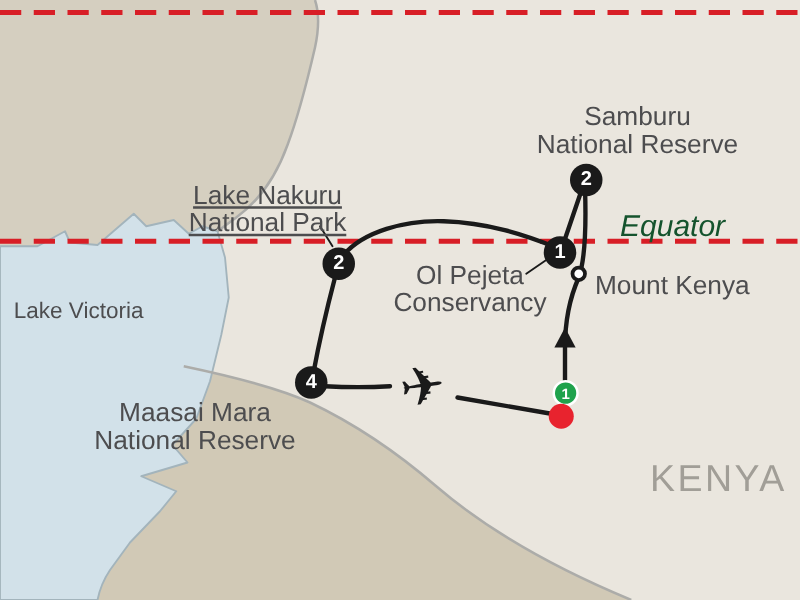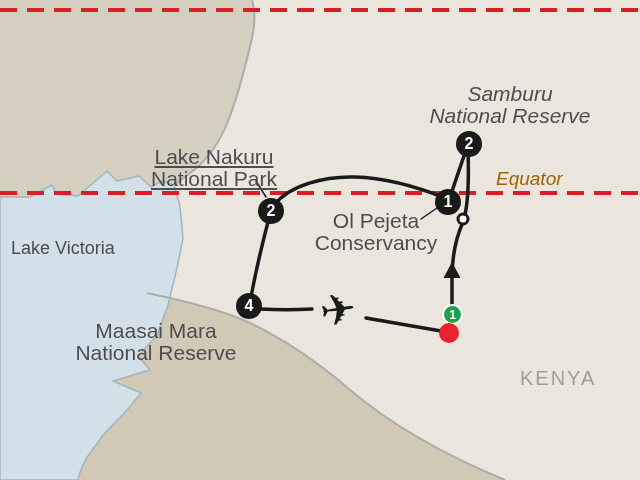--- a/index.html
+++ b/index.html
@@ -10,26 +10,26 @@
   }
   .stage svg{position:absolute;left:0;top:0;}
   .lbl{
     position:absolute;color:#4D4D4F;font-size:21px;line-height:22px;
     text-align:center;white-space:nowrap;
   }
   .lbl span{display:block;}
   .lbl.left{text-align:left;}
   .italic{font-size:18px;}
   .equator-lbl{
-    position:absolute;left:496px;top:168px;color:#a16207;
-    font-style:italic;font-size:19px;white-space:nowrap;
+    position:absolute;left:496px;top:168px;color:#14532d;
+    font-style:italic;font-size:24px;white-space:nowrap;
   }
   .country-lbl{
     position:absolute;left:520px;top:367px;color:#A19E97;
-    font-size:20px;letter-spacing:2px;white-space:nowrap;text-align:right;
+    font-size:30px;letter-spacing:2px;white-space:nowrap;text-align:right;
   }
   .node{
     position:absolute;width:26px;height:26px;border-radius:50%;
     background:#1A1A1A;color:#FFFFFF;font-size:16px;font-weight:bold;
     display:flex;align-items:center;justify-content:center;line-height:1;
     box-sizing:border-box;
   }
   .node.green{
     width:21px;height:21px;background:#1FA24C;border:2.5px solid #FFFFFF;
     font-size:12px;
@@ -89,34 +89,35 @@
   <div class="node" style="left:236px;top:293px;">
     <span>4</span>
   </div>
   <div class="node green" style="left:442px;top:304px;">
     <span>1</span>
   </div>
   <div class="dot-red" style="left:439px;top:323px;"></div>
 
   <div class="plane">✈</div>
 
-  <div class="lbl" style="left:410px;top:83px;width:200px;font-style:italic;">
+  <div class="lbl" style="left:410px;top:83px;width:200px;">
     <span>Samburu</span>
     <span>National Reserve</span>
   </div>
   <div class="lbl" style="left:114px;top:146px;width:200px;text-decoration:underline;">
     <span>Lake Nakuru</span>
     <span>National Park</span>
   </div>
   <div class="lbl" style="left:276px;top:210px;width:200px;">
     <span>Ol Pejeta</span>
     <span>Conservancy</span>
   </div>
   <div class="lbl" style="left:56px;top:272px;width:200px;margin-top:48px;">
     <span>Maasai Mara</span>
     <span>National Reserve</span>
   </div>
+  <div class="lbl left" style="left:476px;top:218px;">Mount Kenya</div>
 
   <div class="equator-lbl">Equator</div>
   <div class="lbl left italic" style="left:11px;top:237px;">Lake Victoria</div>
   <div class="country-lbl">KENYA</div>
 
 </div>
 
 </body></html>

